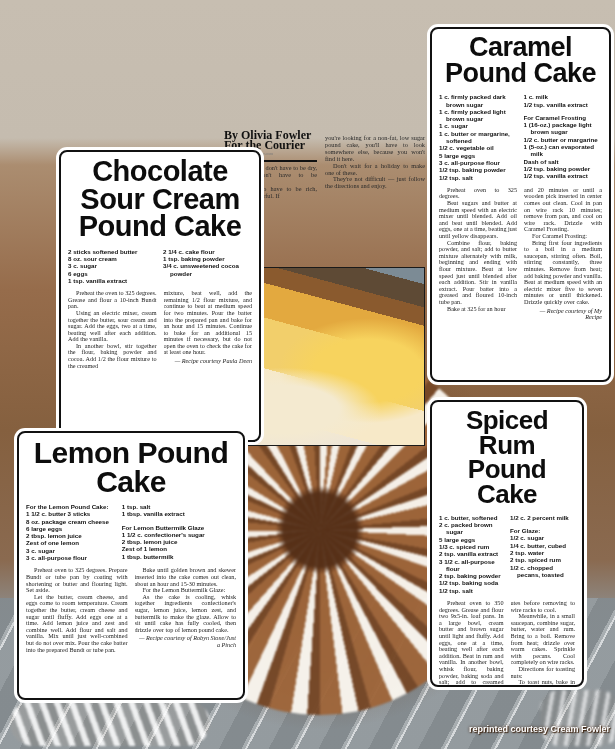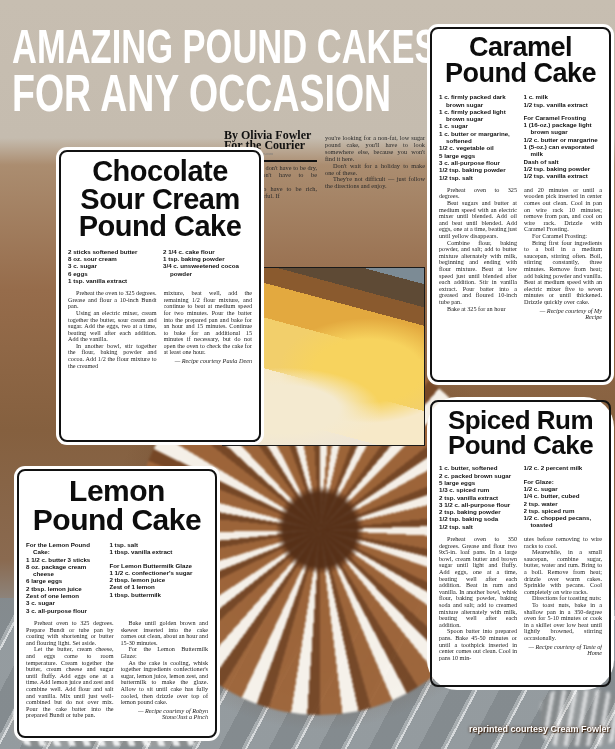--- a/index.html
+++ b/index.html
@@ -84,45 +84,41 @@
   .wide-right .ing-col-2 { flex:1.12; }
   .ing-line { font-size:6.2px; font-weight:700; line-height:7.3px; color:#111; padding-left:7px; text-indent:-7px; }
   .ing-line:empty { height:6px; }
   .dir-wrap { display:flex; gap:7px; margin-top:6px; flex:1; }
   .dir-col { flex:1; font-family:"Liberation Serif", serif; font-size:6.2px; line-height:6.6px; text-align:justify; color:#222; overflow:hidden; }
   .para { margin:0; text-indent:8px; }
   .para.cont { text-indent:0; }
   .credit { font-family:"Liberation Serif", serif; font-style:italic; font-size:6.2px; line-height:6.8px; text-align:right; color:#222; margin-top:2px; }
   .box-choc { left:12px;  top:147px; width:208px; height:298px;margin-left:44px; }
   .box-car  { left:427px; top:24px;  width:187px; height:361px; }
-  .box-lem  { left:14px;  top:466px; width:206px; height:275px; }
-  .box-rum  { left:427px; top:397px; width:187px; height:293px;border-radius:30px; }
+  .box-lem  { left:14px;  top:428px; width:234px; height:275px; }
+  .box-rum  { left:427px; top:397px; width:160px; height:293px; }
   
   .footer-credit {
     position:absolute; right:5px; top:724px; width:320px; text-align:right;
     color:#fff; font-weight:700; font-size:9px; line-height:10.5px;
     text-shadow: 0 0 3px rgba(60,30,10,.95), 1px 1px 1px #3c2410;
   }
 </style>
 </head>
 <body>
 
 <div class="page">
 
   <div class="planks"></div>
   <div class="cake-shadow"></div>
   <div class="cake-ring"></div>
   <div class="drizzle-bl"></div>
   <div class="drizzle-br"></div>
 
   <div class="headline-band"></div>
-  <div class="headline">
-    <div class="hl-line hl1">AMAZING POUND CAKES</div>
-    <div class="hl-line hl2">FOR ANY OCCASION</div>
-  </div>
 
   <div class="intro-panel">
     <div class="intro-col intro-col-1">
       <div class="byline-author">By Olivia Fowler</div>
       <div class="byline-org">For the Courier</div>
       <div class="byline-email">pfowler@thepccourier.com</div>
       <div class="byline-rule"></div>
       <div>
           <p class="para">Pound cakes don't have to be dry, and they don't have to be predictable.</p>
           <p class="para">But they do have to be rich, moist and flavorful. If</p>

